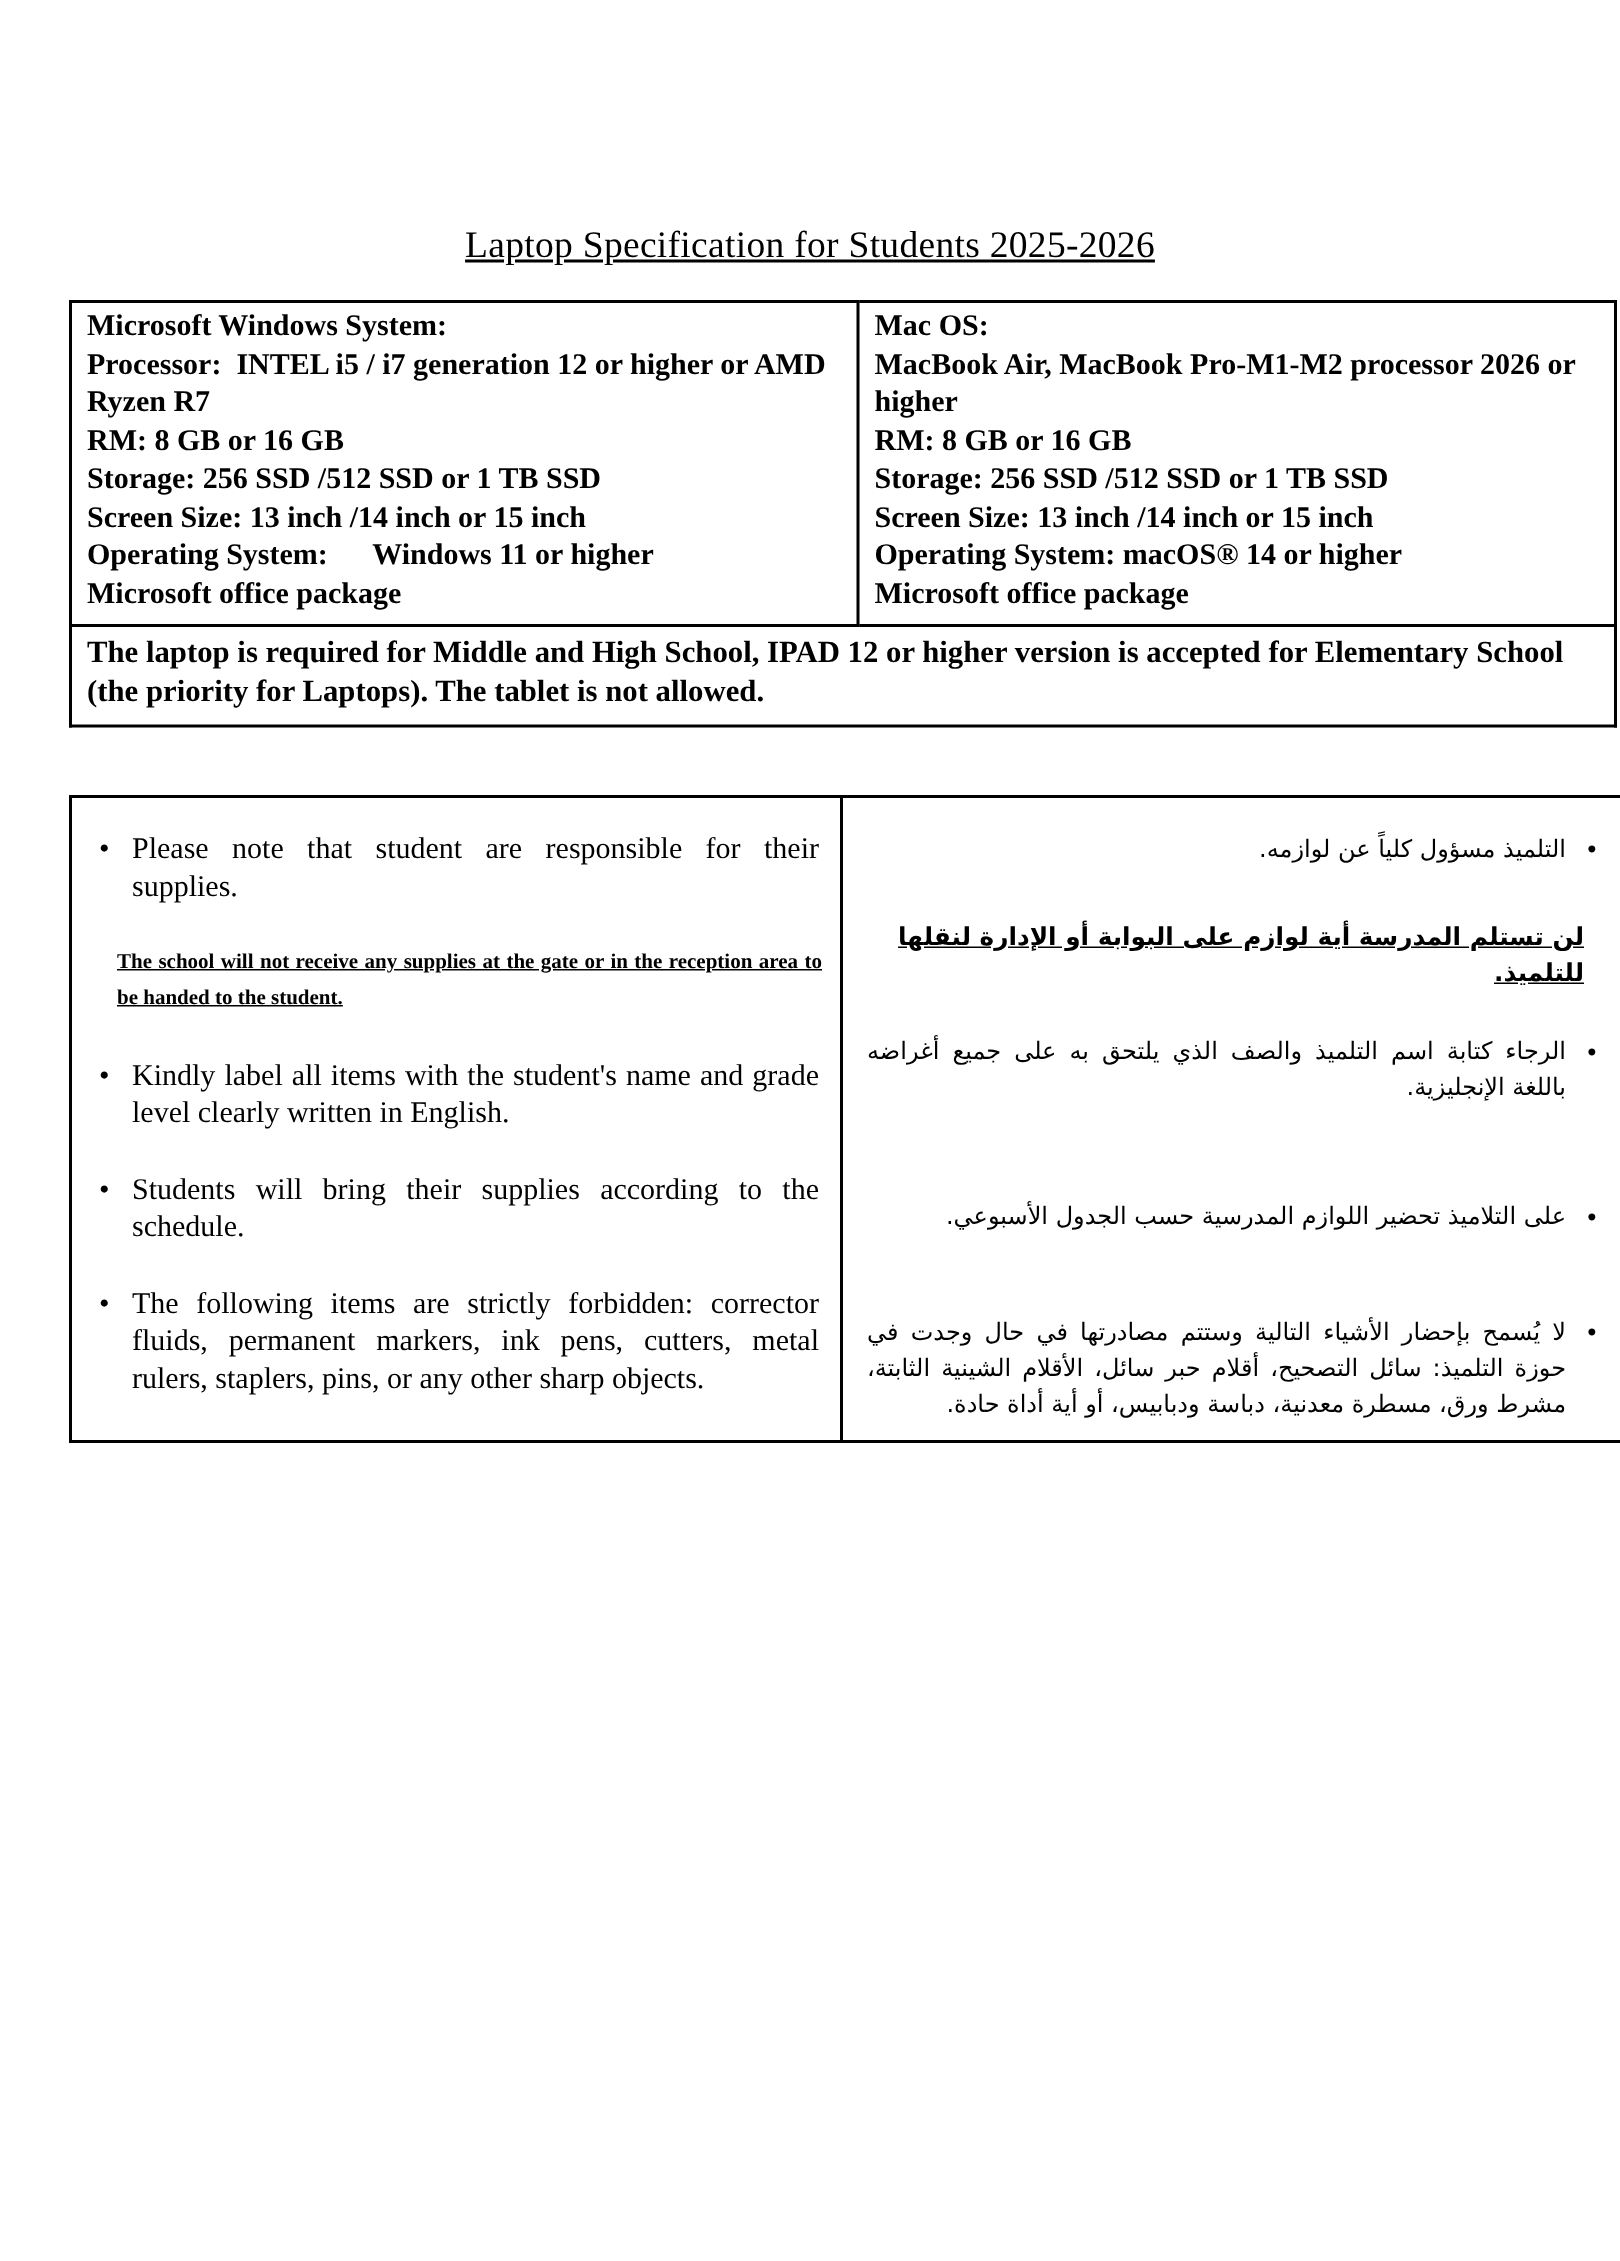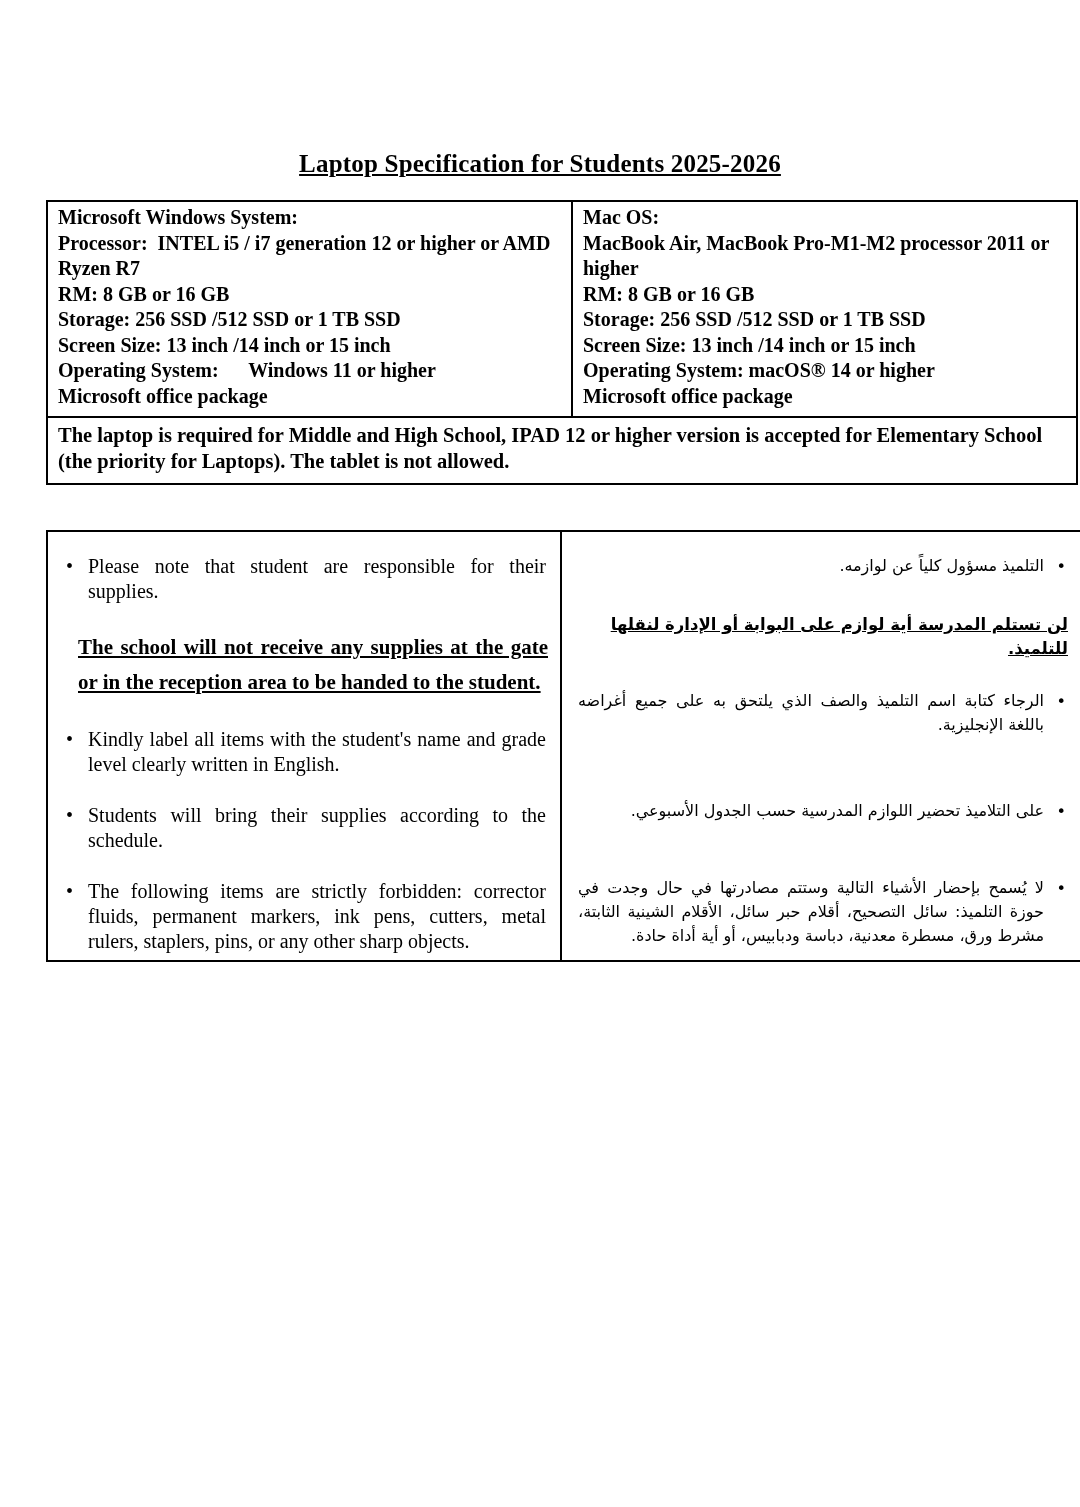--- a/index.html
+++ b/index.html
@@ -17,21 +17,21 @@
     overflow: hidden;
   }
   .title {
     position: absolute;
     top: 150px;
     left: 0;
     width: 100%;
     margin: 0;
     text-align: center;
     font-size: 25px;
-    font-weight: bold;
+    font-weight: normal;
     text-decoration: underline;
     letter-spacing: 0.2px;
   }
   
   .spec-table {
     position: absolute;
     top: 200px;
     left: 46px;
     width: 994px;
     border-collapse: collapse;
@@ -87,37 +87,37 @@
     line-height: 25px;
   }
   .en .bullet-item { margin: 22px 4px 0 8px; }
   .en .item-1 { margin-top: 22px; }
   .en .item-2 { margin-top: 27px; }
   .en .item-3 { margin-top: 26px; }
   .en .item-4 { margin-top: 26px; }
   .en .notice {
     margin: 26px 2px 14px 20px;
     font-weight: bold;
-    font-size: 21px;
-    line-height: 35px;
+    font-size: 14px;
+    line-height: 24px;
     text-align: justify;
     text-decoration: underline;
   }
   
   .ar { direction: rtl; }
   .ar .bullet-item,
   .ar .notice {
     font-family: "DejaVu Sans", sans-serif;
     font-size: 16px;
     line-height: 24px;
   }
   .ar .bullet-item { text-align: justify; }
   .ar .item-1 { margin: 22px 4px 0 6px; }
   .ar .notice {
-    margin: 34px 2px 0 6px;
+    margin: 34px 14px 0 6px;
     font-weight: bold;
     text-decoration: underline;
     font-size: 16.5px;
   }
   .ar .item-2 { margin: 28px 4px 0 6px; }
   .ar .item-3 { margin: 62px 4px 0 6px; }
   .ar .item-4 { margin: 52px 4px 0 6px; }
 </style>
 </head>
 <body>
@@ -133,21 +133,21 @@
           <div class="spec-line bold">Microsoft Windows System:</div>
           <div class="spec-line bold">Processor:  INTEL i5 / i7 generation 12 or higher or AMD Ryzen R7</div>
           <div class="spec-line">RM: 8 GB or 16 GB</div>
           <div class="spec-line">Storage: 256 SSD /512 SSD or 1 TB SSD</div>
           <div class="spec-line">Screen Size: 13 inch /14 inch or 15 inch</div>
           <div class="spec-line">Operating System:      Windows 11 or higher</div>
           <div class="spec-line">Microsoft office package</div>
         </td>
         <td class="mac">
           <div class="spec-line bold">Mac OS:</div>
-          <div class="spec-line bold">MacBook Air, MacBook Pro-M1-M2 processor 2011 or higher</div>
+          <div class="spec-line bold">MacBook Air, MacBook Pro-M1-M2 processor 2026 or higher</div>
           <div class="spec-line">RM: 8 GB or 16 GB</div>
           <div class="spec-line">Storage: 256 SSD /512 SSD or 1 TB SSD</div>
           <div class="spec-line">Screen Size: 13 inch /14 inch or 15 inch</div>
           <div class="spec-line">Operating System: macOS® 14 or higher</div>
           <div class="spec-line">Microsoft office package</div>
         </td>
       </tr>
       <tr>
         <td colspan="2" class="note-cell">The laptop is required for Middle and High School, IPAD 12 or higher version is accepted for Elementary School (the priority for Laptops). The tablet is not allowed.</td>
       </tr>

